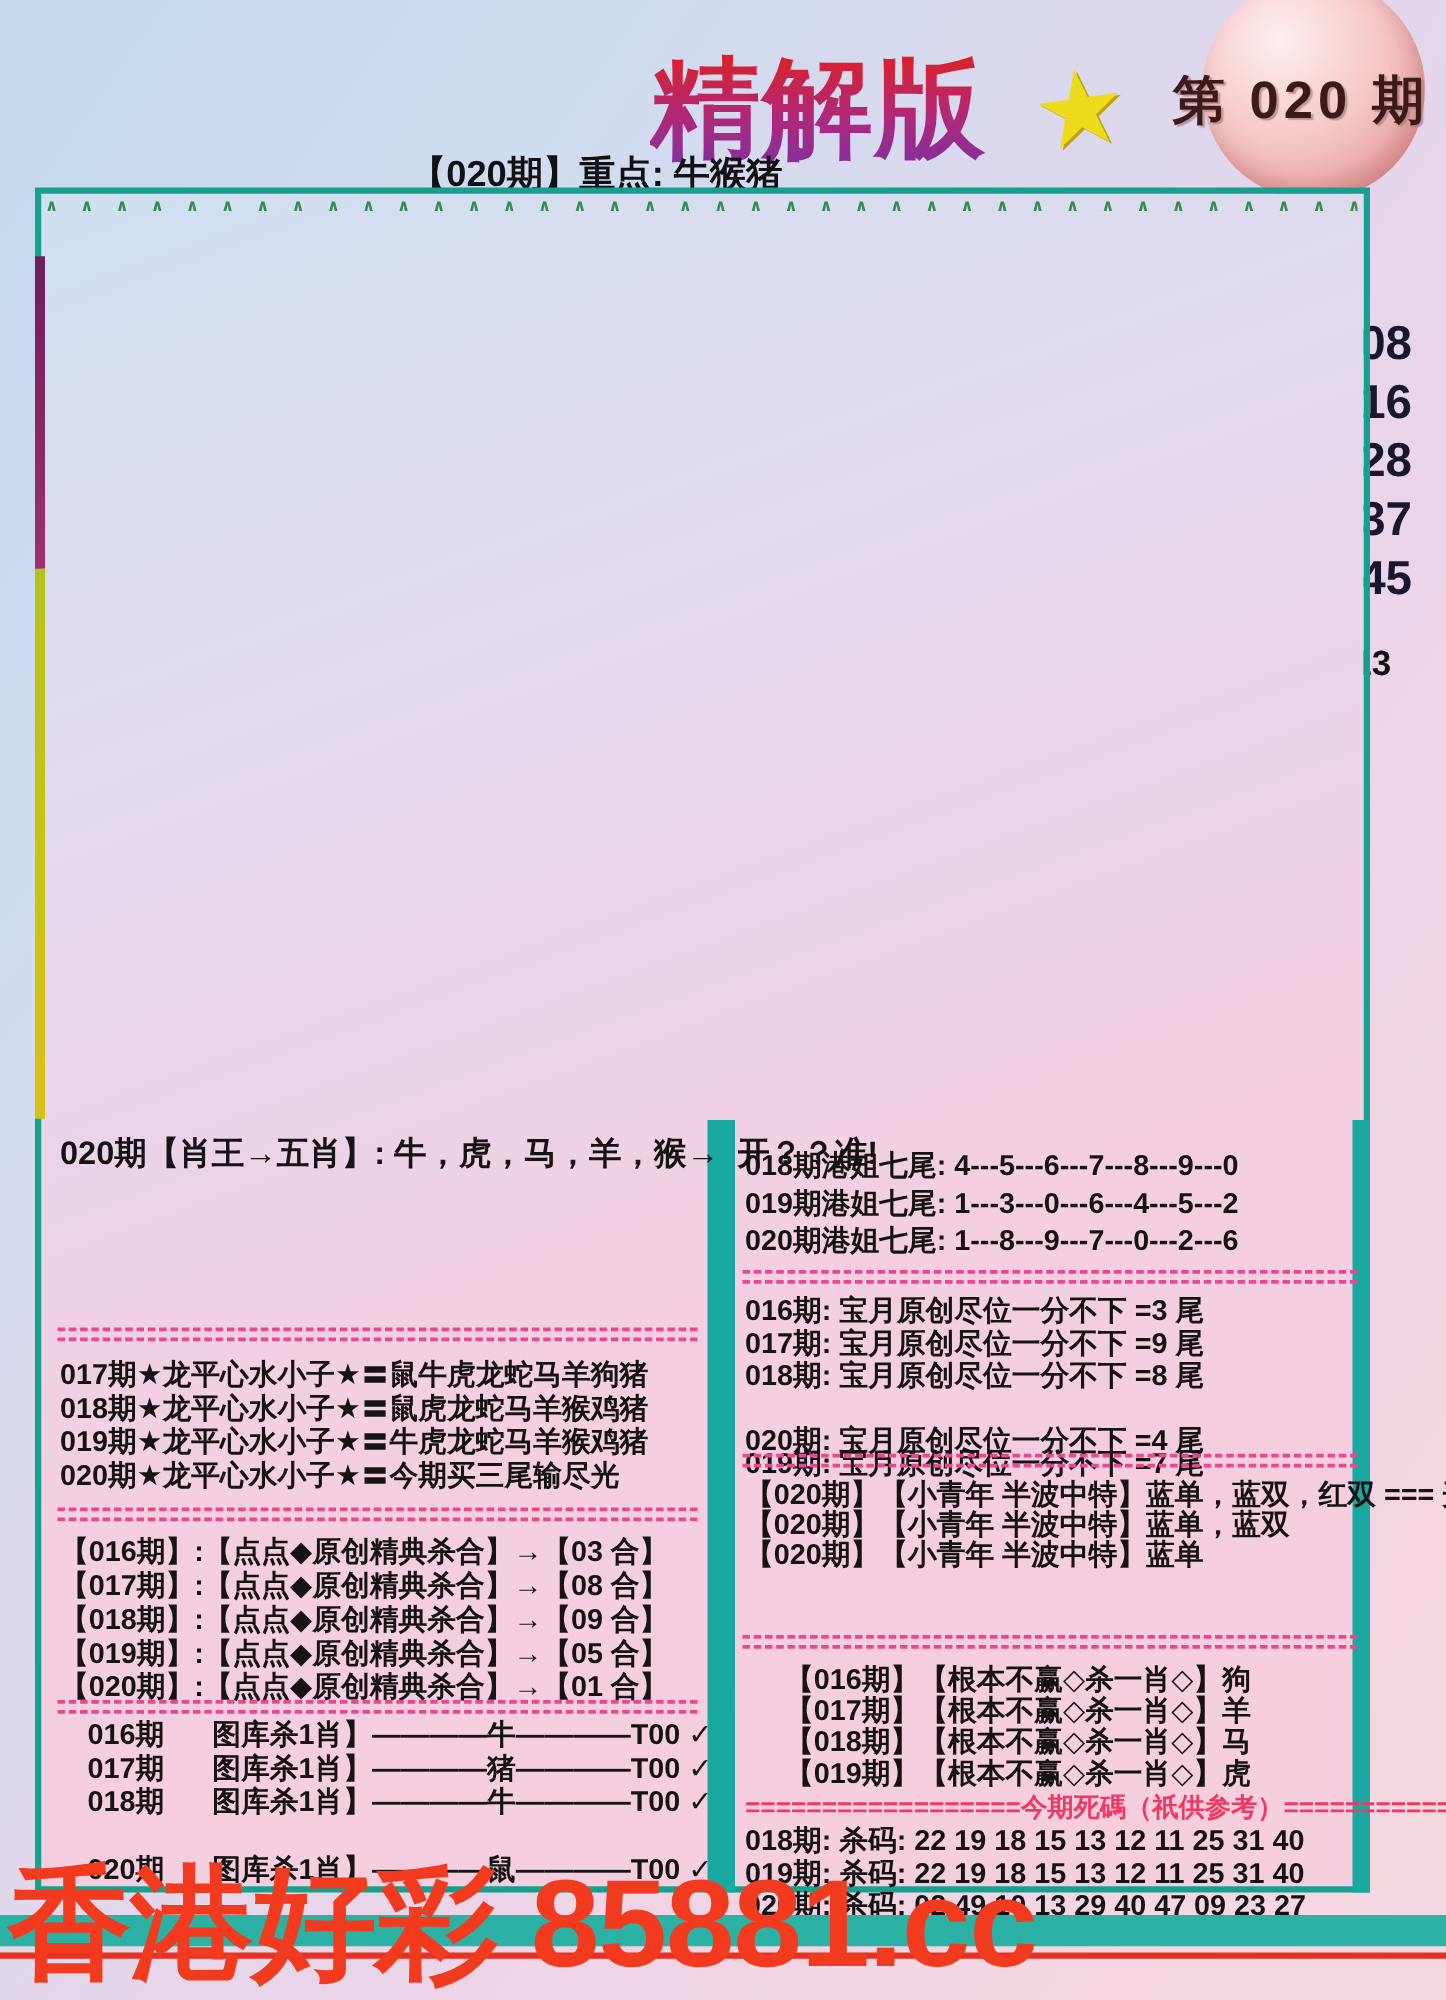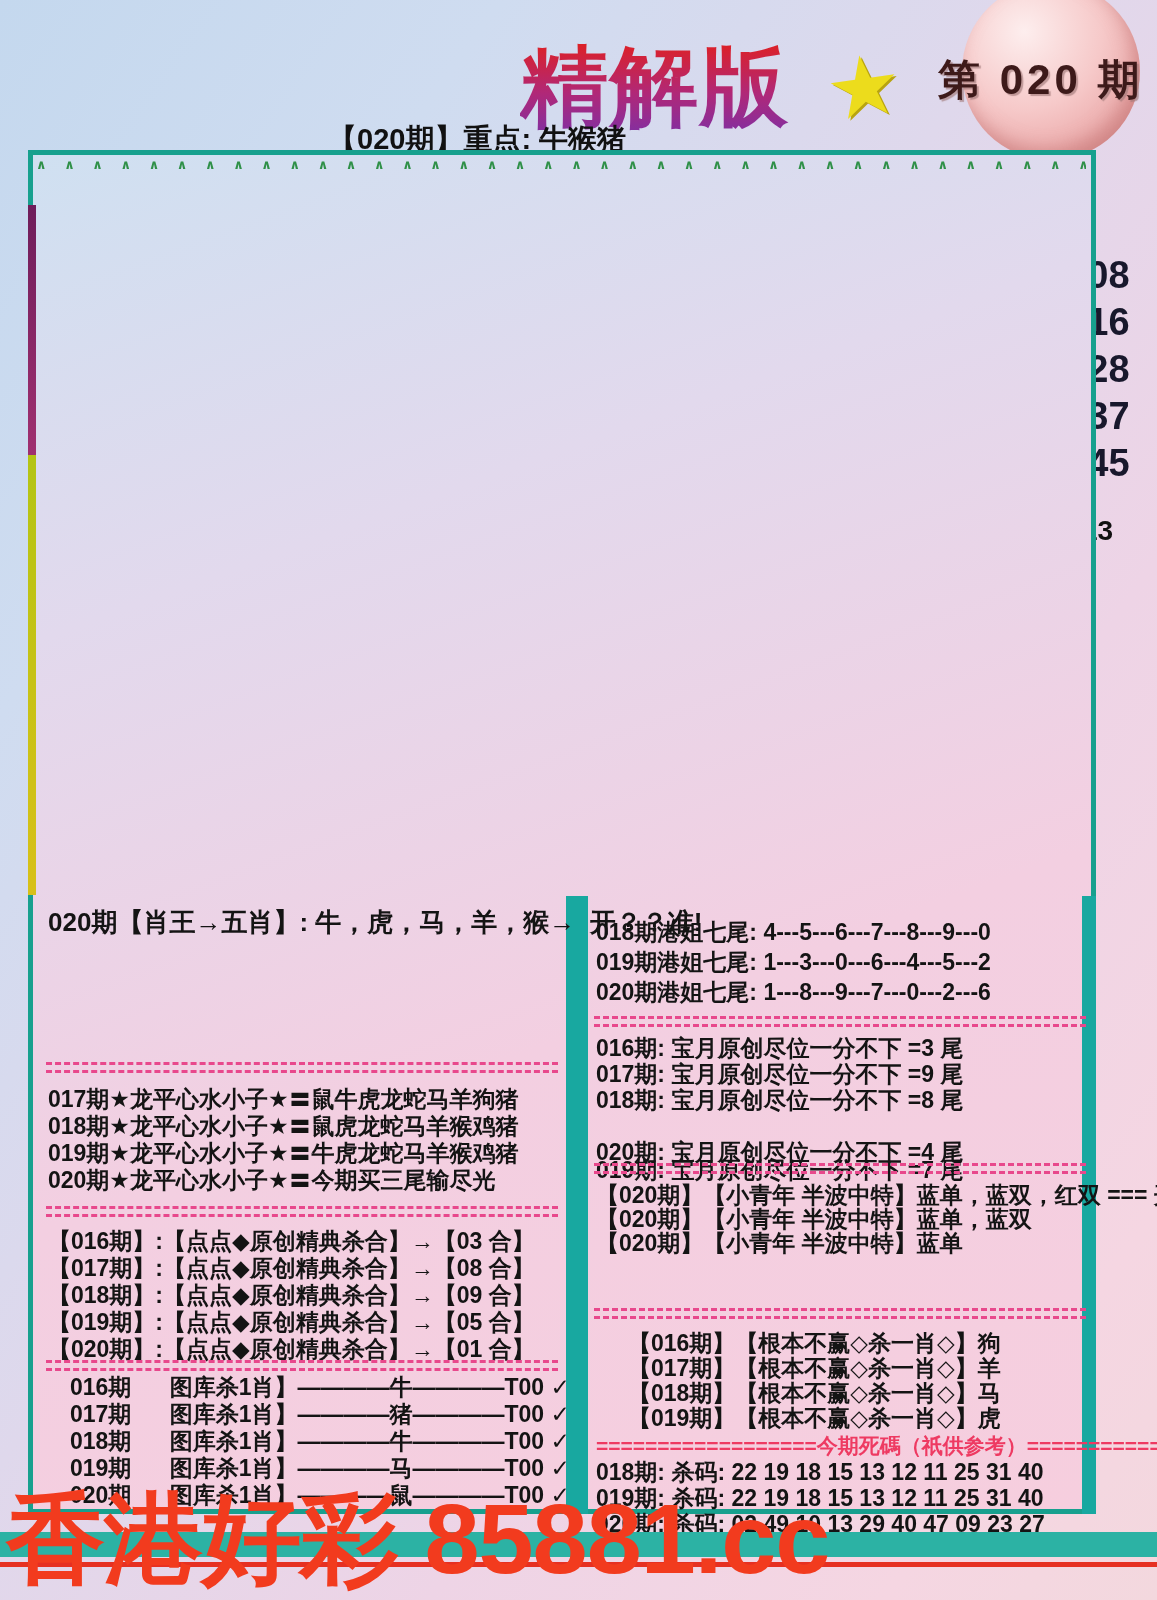--- a/index.html
+++ b/index.html
@@ -172,21 +172,20 @@
   <div class="sep-dash sep-l" style="top:1206px;"></div>
   <div class="l-line" style="top:1226px;">【016期】:【点点◆原创精典杀合】→【03 合】</div>
   <div class="l-line" style="top:1253px;">【017期】:【点点◆原创精典杀合】→【08 合】</div>
   <div class="l-line" style="top:1280px;">【018期】:【点点◆原创精典杀合】→【09 合】</div>
   <div class="l-line" style="top:1307px;">【019期】:【点点◆原创精典杀合】→【05 合】</div>
   <div class="l-line" style="top:1334px;">【020期】:【点点◆原创精典杀合】→【01 合】</div>
   <div class="sep-dash sep-l" style="top:1360px;"></div>
   <div class="l-line" style="top:1372px;left:70px;">016期      图库杀1肖】————牛————T00 ✓</div>
   <div class="l-line" style="top:1399px;left:70px;">017期      图库杀1肖】————猪————T00 ✓</div>
   <div class="l-line" style="top:1426px;left:70px;">018期      图库杀1肖】————牛————T00 ✓</div>
-  <div class="l-line" style="top:1453px;left:70px;">019期      图库杀1肖】————马————T00 ✓</div>
   <div class="l-line" style="top:1480px;left:70px;">020期      图库杀1肖】————鼠————T00 ✓</div>
 
   <div class="r-line" style="top:917px;">018期港姐七尾: 4---5---6---7---8---9---0</div>
   <div class="r-line" style="top:947px;">019期港姐七尾: 1---3---0---6---4---5---2</div>
   <div class="r-line" style="top:977px;">020期港姐七尾: 1---8---9---7---0---2---6</div>
   <div class="sep-dash sep-r" style="top:1016px;"></div>
   <div class="r-line" style="top:1033px;">016期: 宝月原创尽位一分不下 =3 尾</div>
   <div class="r-line" style="top:1059px;">017期: 宝月原创尽位一分不下 =9 尾</div>
   <div class="r-line" style="top:1085px;">018期: 宝月原创尽位一分不下 =8 尾</div>
   <div class="r-line" style="top:1111px;margin-top:44px;">019期: 宝月原创尽位一分不下 =7 尾</div>

